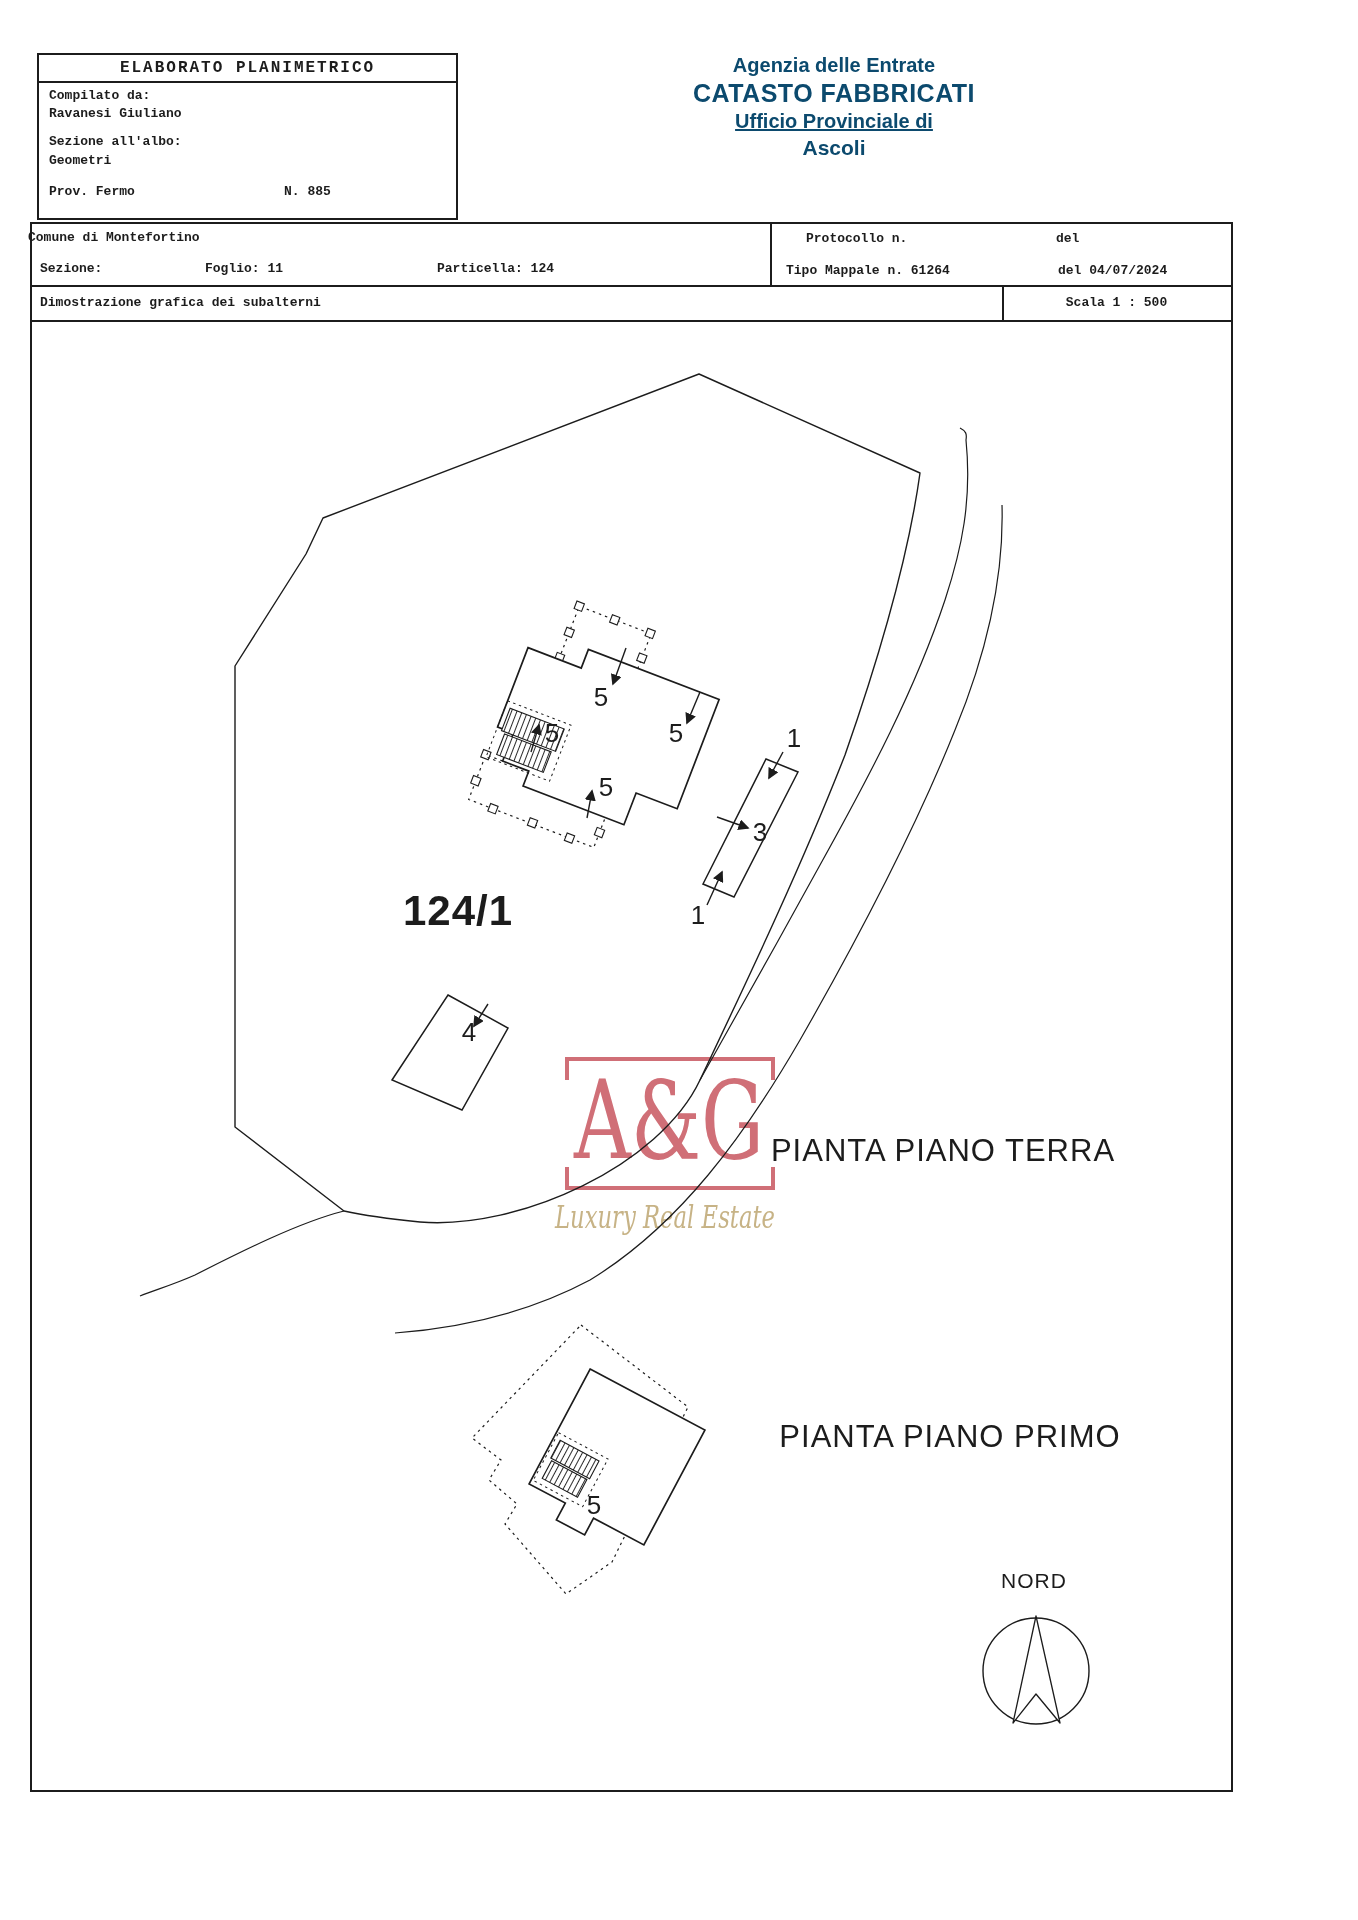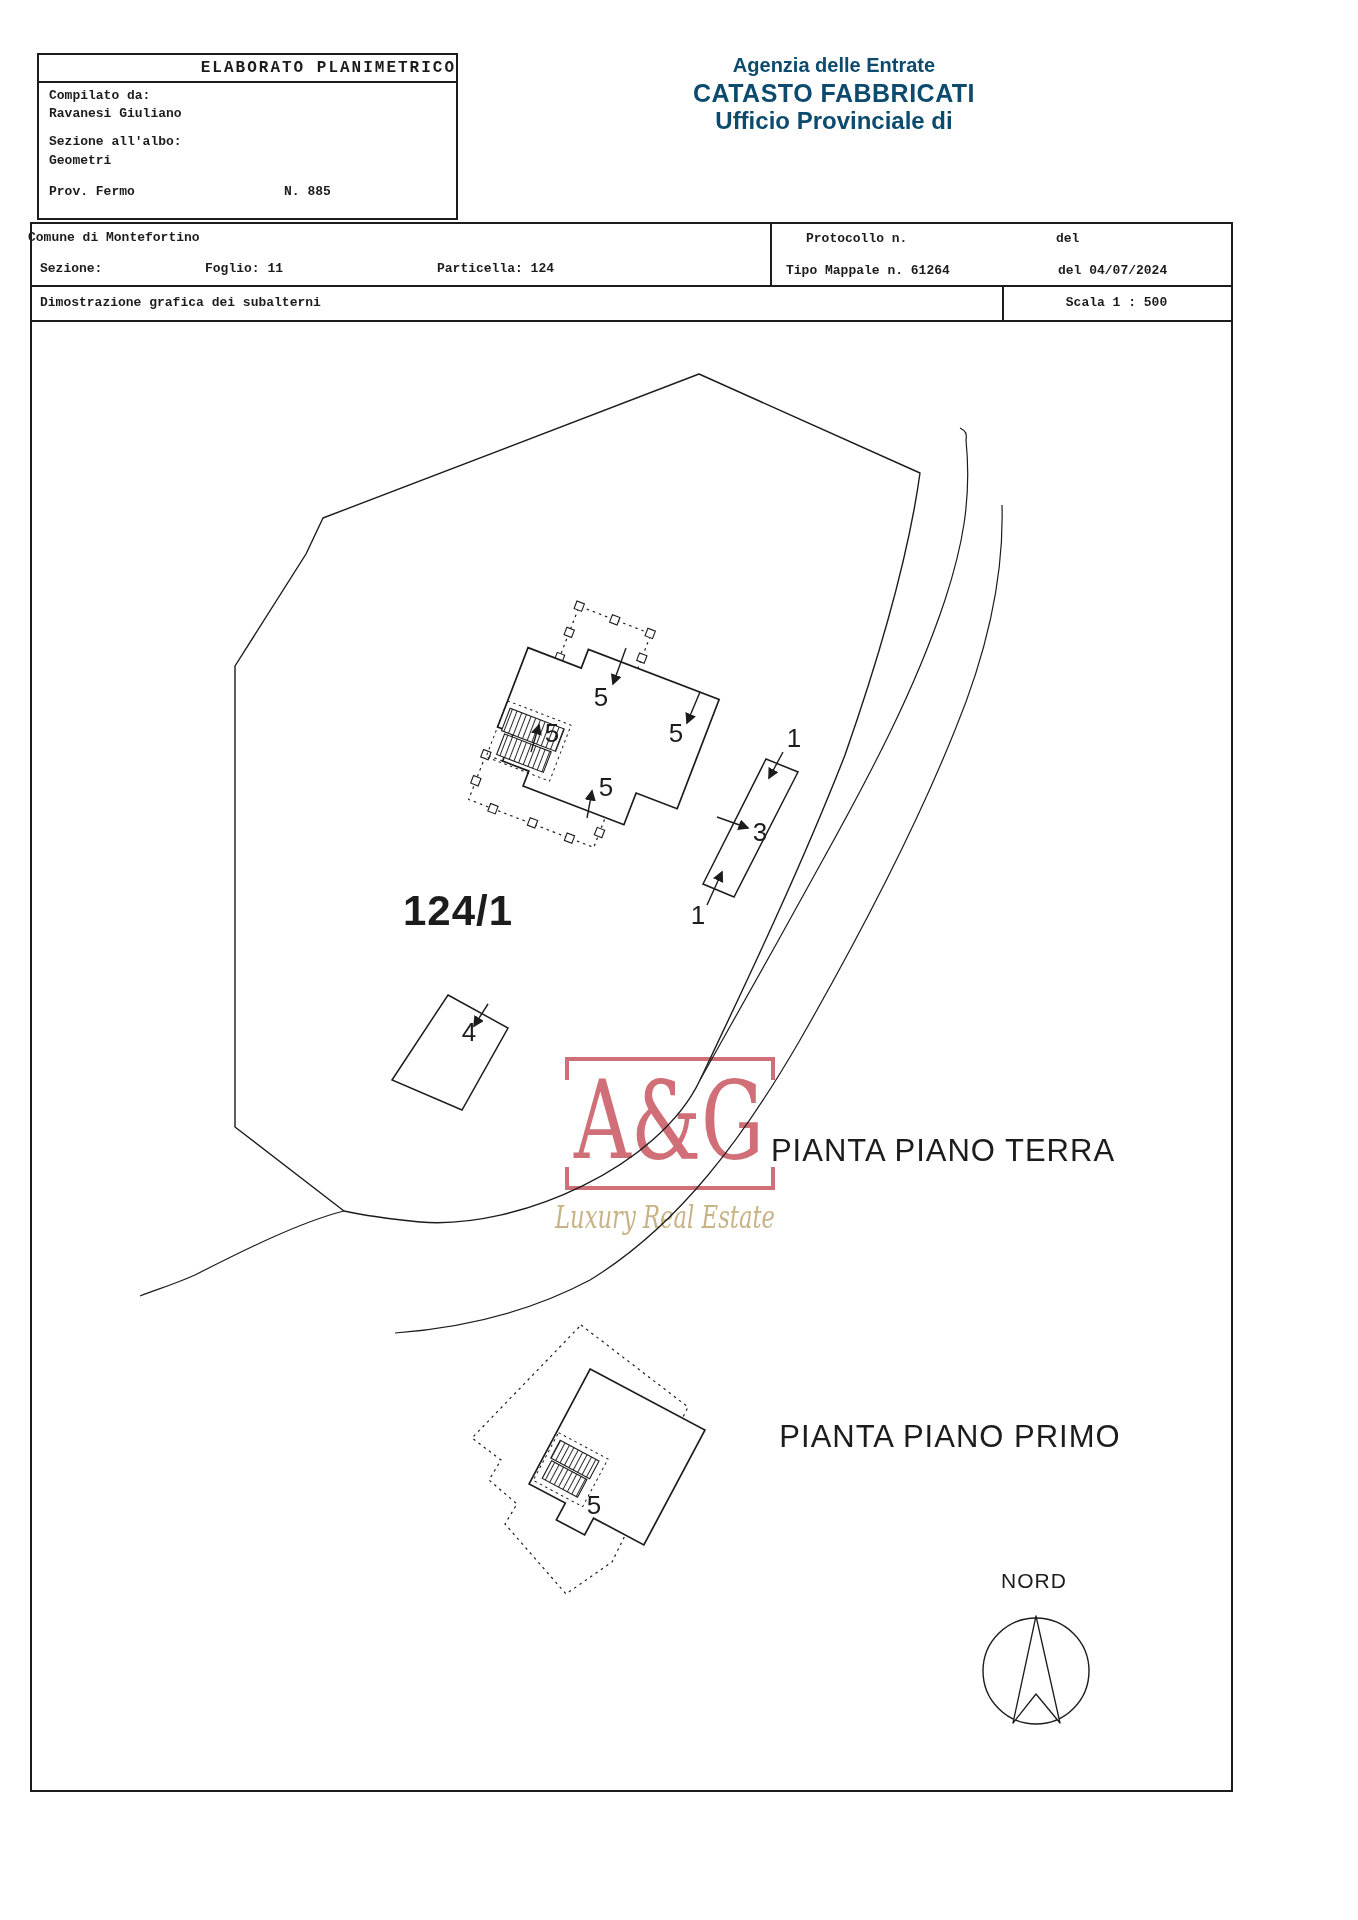--- a/index.html
+++ b/index.html
@@ -3,26 +3,26 @@
 <meta charset="utf-8">
 <style>
   html,body{margin:0;padding:0;background:#ffffff;}
   #page{position:relative;width:1358px;height:1920px;background:#ffffff;overflow:hidden;
         font-family:"Liberation Mono", monospace;color:#1c1c1c;}
   .abs{position:absolute;}
   .mono{font-family:"Liberation Mono", monospace;font-weight:600;font-size:13px;white-space:pre;}
   .box{border:2px solid #1c1c1c;}
   .hline{background:#1c1c1c;height:2px;}
   .vline{background:#1c1c1c;width:2px;}
-  #left-box .title-row{height:26px;border-bottom:2px solid #1c1c1c;text-align:right;
+  #left-box .title-row{height:26px;border-bottom:2px solid #1c1c1c;text-align:center;
       font-weight:700;font-size:16px;letter-spacing:2px;line-height:26px;}
   #agency{width:400px;text-align:center;font-family:"Liberation Sans", sans-serif;font-weight:700;color:#0c4a6e;}
   #agency .l1{font-size:20px;line-height:26px;}
   #agency .l2{font-size:25px;line-height:30px;letter-spacing:0.5px;text-align:center;}
-  #agency .l3{font-size:24px;line-height:26px;}
+  #agency .l3{font-size:20px;line-height:26px;text-decoration:underline;}
   #agency .l4{font-size:21px;line-height:27px;}
   svg text{font-family:"Liberation Sans", sans-serif;fill:#1c1c1c;}
   .lbl{font-size:26px;}
   .cap{font-size:31px;letter-spacing:1px;}
   .wm-logo{font-family:"DejaVu Serif", serif;font-size:108px;fill:#d06f77;}
   .wm-tag{font-family:"DejaVu Serif", serif;font-style:italic;font-size:31px;fill:#c7b386;}
 </style>
 </head>
 <body>
 
@@ -35,20 +35,21 @@
     <div class="abs mono" style="left:10px;top:79px;">Sezione all'albo:</div>
     <div class="abs mono" style="left:10px;top:98px;">Geometri</div>
     <div class="abs mono" style="left:10px;top:129px;">Prov. Fermo</div>
     <div class="abs mono" style="left:245px;top:129px;">N. 885</div>
   </div>
 
   <div id="agency" class="abs" style="left:634px;top:52px;">
     <div class="l1">Agenzia delle Entrate</div>
     <div class="l2">CATASTO FABBRICATI</div>
     <div class="l3">Ufficio Provinciale di</div>
+    <div class="l4">Ascoli</div>
   </div>
 
   <div class="abs box" style="left:30px;top:222px;width:1199px;height:1566px;"></div>
   <div class="abs hline" style="left:30px;top:285px;width:1201px;"></div>
   <div class="abs hline" style="left:30px;top:320px;width:1201px;"></div>
   <div class="abs vline" style="left:770px;top:222px;height:65px;"></div>
   <div class="abs vline" style="left:1002px;top:287px;height:35px;"></div>
 
   <div class="abs mono" style="left:28px;top:230px;">Comune di Montefortino</div>
   <div class="abs mono" style="left:40px;top:261px;">Sezione:</div>

